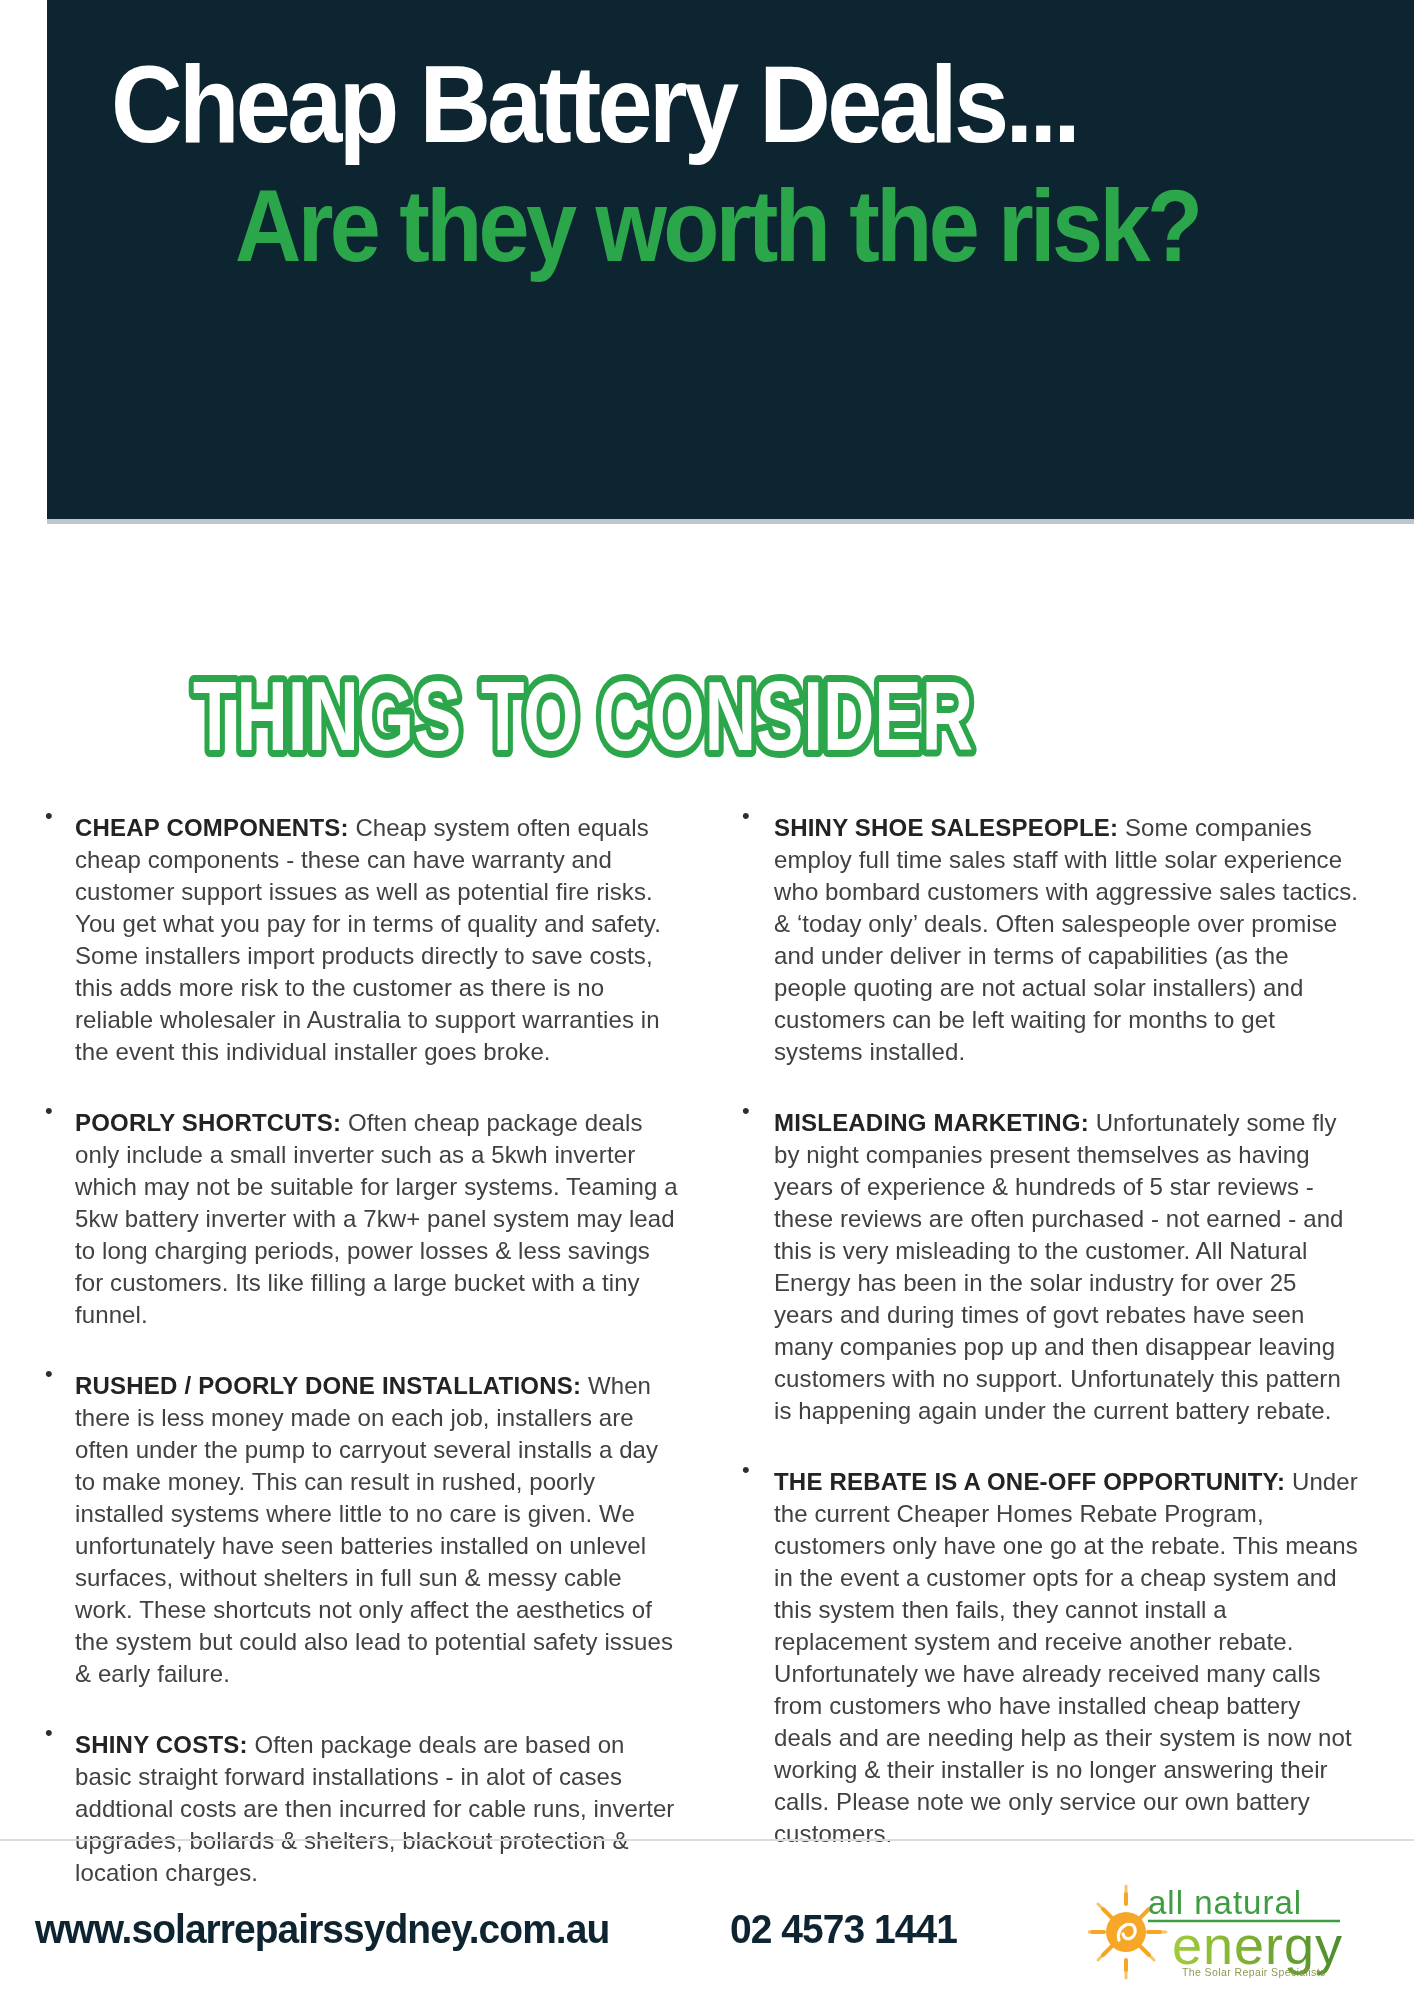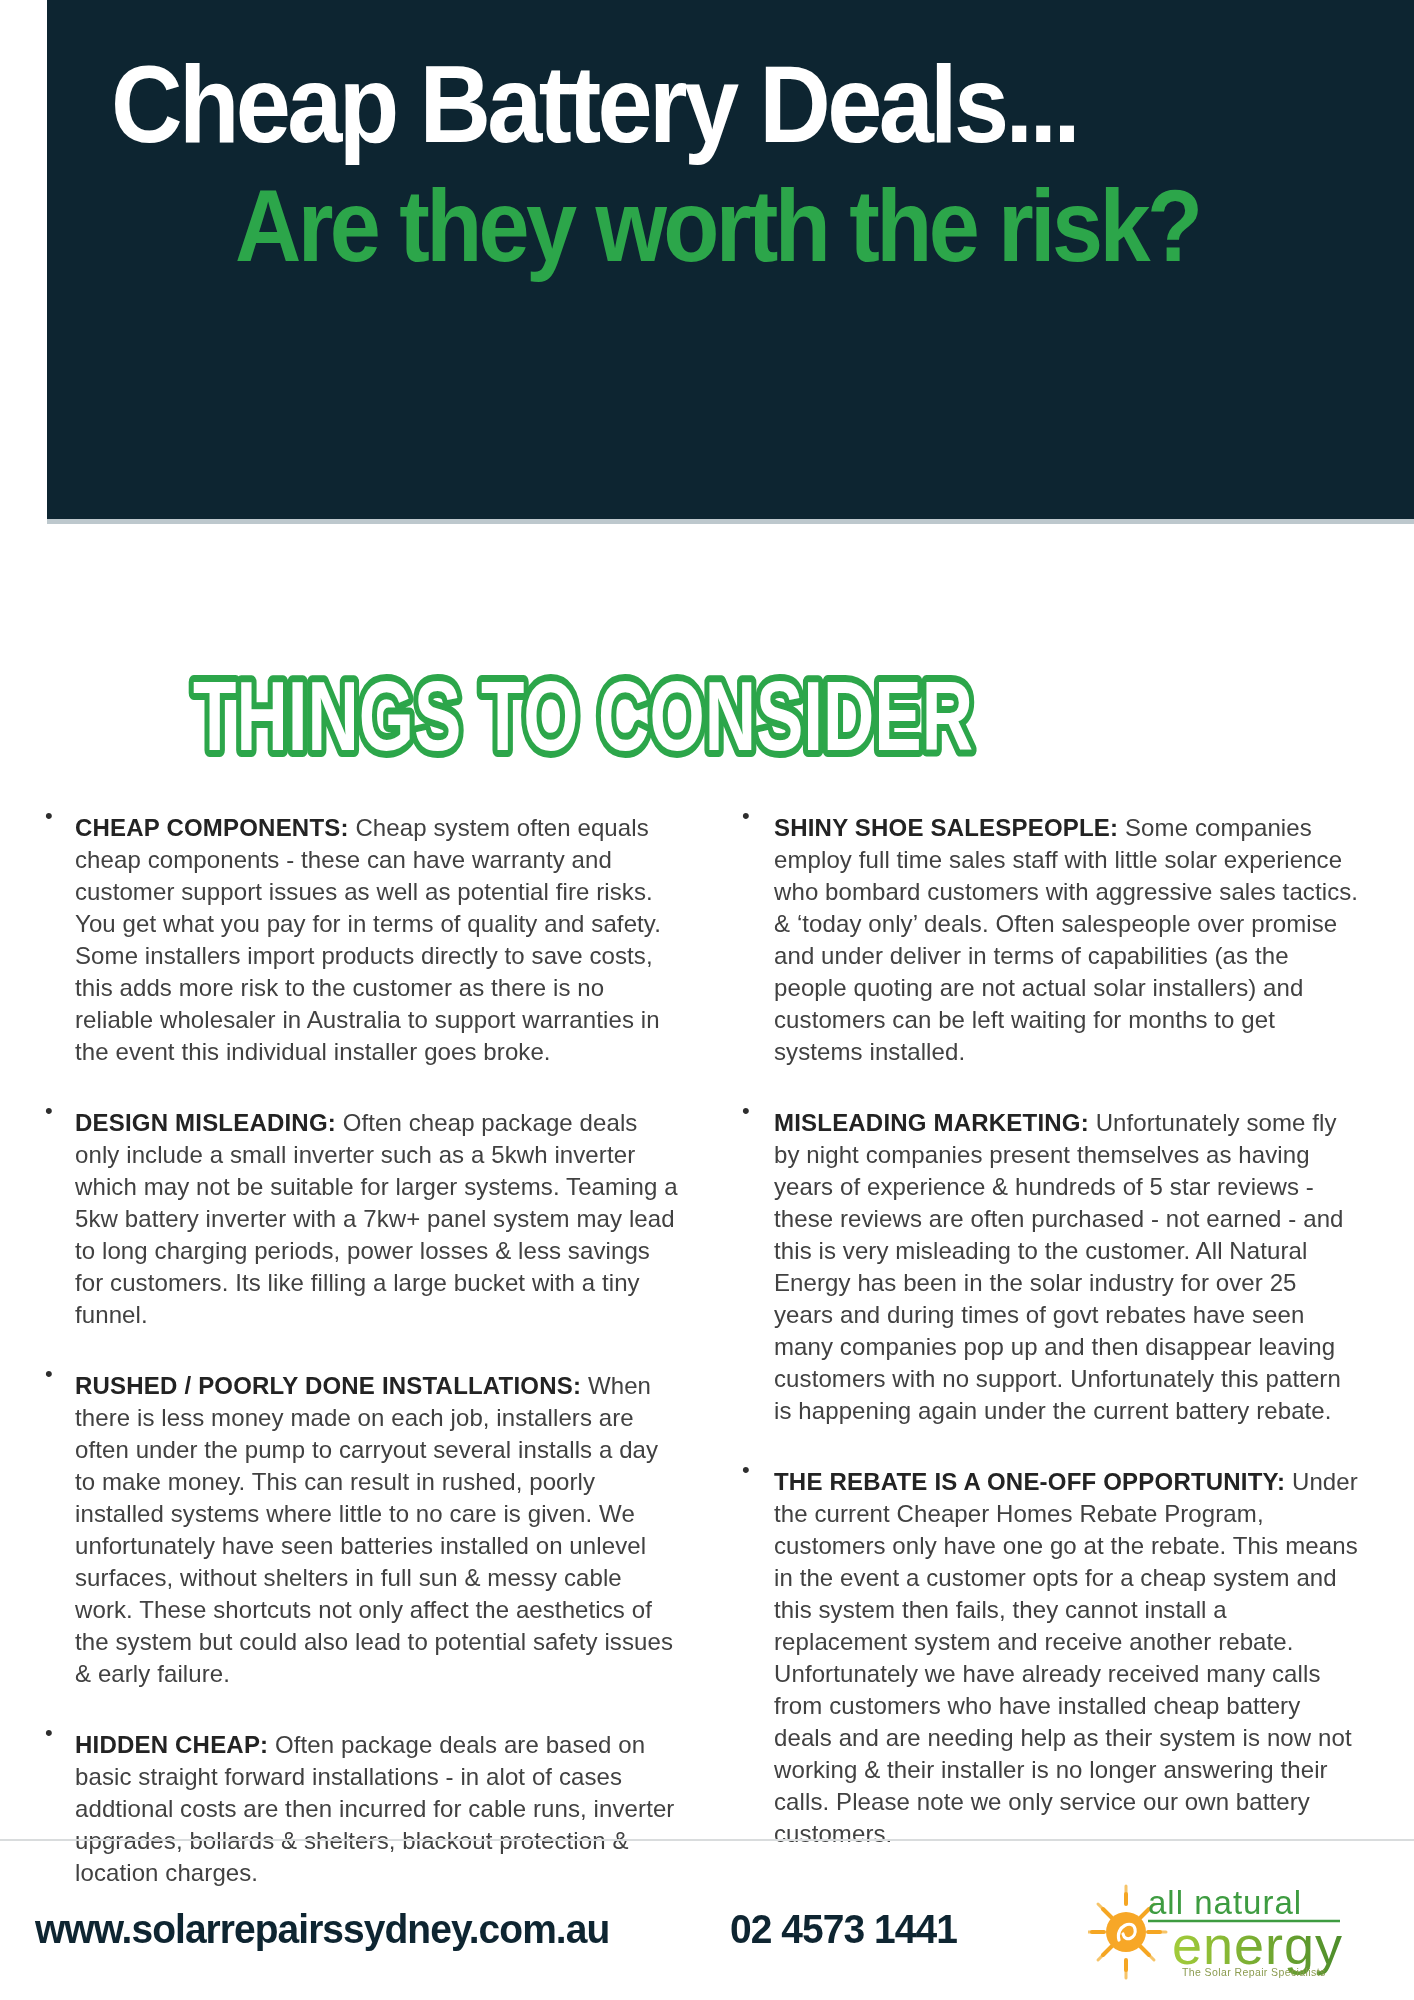--- a/index.html
+++ b/index.html
@@ -89,29 +89,29 @@
 
   <div class="columns">
     <div class="col col-left">
       <ul class="points">
         <li>
           <span class="bullet">•</span>
           <p><b>CHEAP COMPONENTS:</b> <span>Cheap system often equals cheap components - these can have warranty and customer support issues as well as potential fire risks. You get what you pay for in terms of quality and safety. Some installers  import products directly to save costs, this adds more risk to the customer as there is no reliable wholesaler in Australia to support warranties in the event this individual installer goes broke.</span></p>
         </li>
         <li>
           <span class="bullet">•</span>
-          <p><b>DESIGN MISLEADING:</b> <span>Often cheap package deals only include a small inverter such as a 5kwh inverter which may not be suitable for larger systems. Teaming a 5kw battery inverter with a 7kw+ panel system may lead to long charging periods, power losses &amp; less savings for customers. Its like filling a large bucket with a tiny funnel.</span></p>
+          <p><b>POORLY SHORTCUTS:</b> <span>Often cheap package deals only include a small inverter such as a 5kwh inverter which may not be suitable for larger systems. Teaming a 5kw battery inverter with a 7kw+ panel system may lead to long charging periods, power losses &amp; less savings for customers. Its like filling a large bucket with a tiny funnel.</span></p>
         </li>
         <li>
           <span class="bullet">•</span>
           <p><b>RUSHED  / POORLY DONE INSTALLATIONS:</b> <span>When there is less money made on each job, installers are often under the pump to carryout several installs a day to make money. This can result in rushed, poorly installed systems where little to no care is given. We unfortunately have seen batteries installed on unlevel surfaces, without shelters in full sun &amp; messy cable work. These shortcuts not only affect the aesthetics of the system but could also lead to potential safety issues &amp; early failure.</span></p>
         </li>
         <li>
           <span class="bullet">•</span>
-          <p><b>HIDDEN CHEAP:</b> <span>Often package deals are based on basic straight forward installations - in alot of cases addtional costs are then incurred for cable runs, inverter upgrades, bollards &amp; shelters, blackout protection &amp; location charges.</span></p>
+          <p><b>SHINY COSTS:</b> <span>Often package deals are based on basic straight forward installations - in alot of cases addtional costs are then incurred for cable runs, inverter upgrades, bollards &amp; shelters, blackout protection &amp; location charges.</span></p>
         </li>
       </ul>
     </div>
     <div class="col col-right">
       <ul class="points">
         <li>
           <span class="bullet">•</span>
           <p><b>SHINY SHOE SALESPEOPLE:</b> <span>Some companies employ full time sales staff with little solar experience who bombard customers with aggressive sales tactics. &amp; ‘today only’ deals. Often salespeople over promise and under deliver in terms of capabilities (as the people quoting are not actual solar installers) and customers can be left waiting for months to get systems installed.</span></p>
         </li>
         <li>

